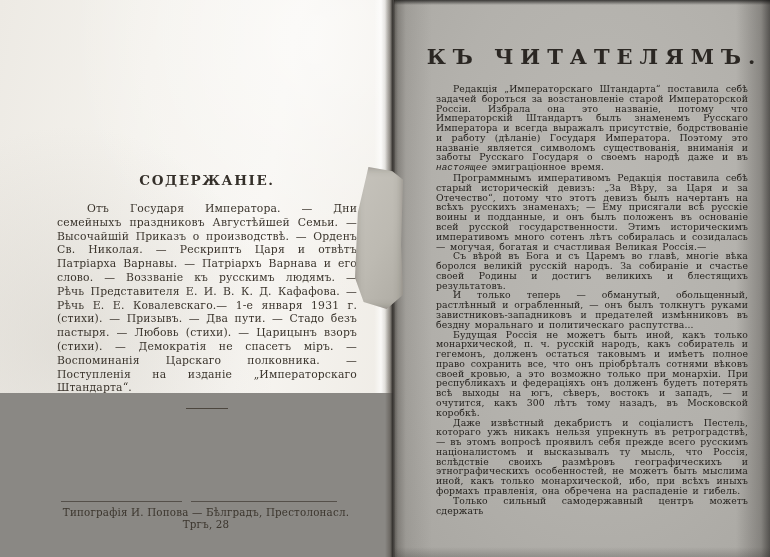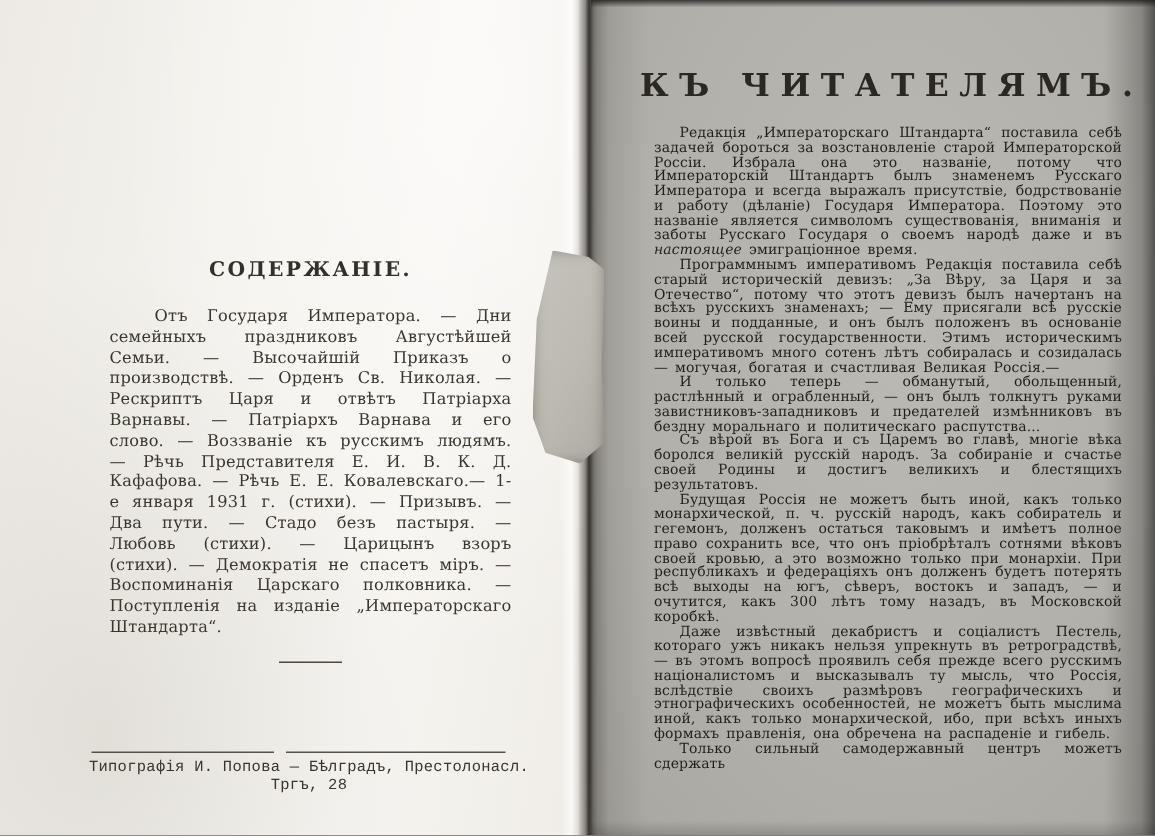--- a/index.html
+++ b/index.html
@@ -3,46 +3,46 @@
 <meta charset="utf-8">
 <style>
   html,body{margin:0;padding:0;background:#777572;}
   .scan{
     position:relative;width:770px;height:557px;overflow:hidden;
     font-family:"DejaVu Serif","Liberation Serif",serif;
     background:#8a8884;
   }
   
   .left-page{
-    position:absolute;left:0;top:0;width:394px;height:557px;z-index:1;
+    position:absolute;left:0;top:0;width:394px;height:393px;z-index:1;
     background:
       radial-gradient(ellipse at 18% 88%, rgba(180,175,166,0.28) 0%, rgba(0,0,0,0) 45%),
       radial-gradient(ellipse at 80% 10%, rgba(255,255,255,0.55) 0%, rgba(0,0,0,0) 55%),
       linear-gradient(100deg,#edeae4 0%,#f4f2ed 35%,#f7f5f1 65%,#efece6 100%);
   }
   .left-page::after{
     content:"";position:absolute;right:0;top:0;width:20px;height:100%;
     background:linear-gradient(90deg,rgba(0,0,0,0) 0%,rgba(255,255,255,0.65) 35%,rgba(95,90,82,0.30) 80%,rgba(45,42,38,0.55) 100%);
   }
   .left-inner{position:absolute;left:57px;top:172px;width:300px;color:#3b352d;}
   .contents-heading{
     margin:0 0 14px 0;text-align:center;font-size:13.5px;font-weight:700;
     letter-spacing:1.6px;color:#35302a;
   }
   .contents{
-    margin:16px;font-size:10.8px;line-height:13.8px;text-align:justify;
+    margin:0;font-size:10.8px;line-height:13.8px;text-align:justify;
     text-indent:30px;word-spacing:2.6px;letter-spacing:0.15px;
   }
   .short-rule{width:42px;height:1px;background:#4c463e;margin:13px auto 0 auto;}
   .imprint-block{position:absolute;left:57px;top:501px;width:298px;}
   .imprint-rule{
     height:1px;margin:0 18px 4px 4px;
     background:linear-gradient(90deg,#55504a 0%,#55504a 44%,rgba(0,0,0,0) 44%,rgba(0,0,0,0) 47%,#55504a 47%,#55504a 100%);
   }
-  .imprint{margin:0;text-align:center;font-size:10.3px;letter-spacing:0.2px;color:#3b352d;font-family:Liberation Mono, monospace;}
+  .imprint{margin:0;text-align:center;font-size:10.3px;letter-spacing:0.2px;color:#3b352d;}
   
   .gutter{
     position:absolute;left:385px;top:0;width:13px;height:557px;z-index:2;
     background:linear-gradient(90deg,rgba(0,0,0,0) 0%,rgba(70,64,57,0.45) 40%,rgba(25,22,19,0.78) 60%,rgba(60,57,53,0.25) 80%,rgba(0,0,0,0) 100%);
   }
   .tape{
     position:absolute;left:355px;top:167px;width:48px;height:142px;z-index:3;
     background:linear-gradient(120deg,#c6c3bc 0%,#bdbab2 55%,#aeaba3 100%);
     clip-path:polygon(28% 0%,78% 3%,100% 9%,96% 55%,100% 90%,66% 100%,18% 95%,0% 78%,6% 32%);
     box-shadow:inset 0 0 9px rgba(85,79,71,0.55);
@@ -61,21 +61,21 @@
     margin:0;padding-top:44px;text-align:center;
     font-size:21px;font-weight:700;letter-spacing:7px;color:#2b2723;padding-left:25px;
   }
   .body-text{
     position:absolute;left:42px;top:84px;width:312px;
     font-size:9.3px;line-height:9.78px;text-align:justify;
     word-spacing:1.6px;letter-spacing:0.1px;color:#221f1b;
   }
   .body-text p{margin:0;text-indent:17px;}
   .b{font-weight:400;}
-  .i{font-style:italic;}
+  .i{font-style:italic;font-family:Liberation Mono, monospace;}
 </style>
 </head>
 <body>
 
 <div class="scan">
 
   <div class="left-page">
     <div class="left-inner">
       <h2 class="contents-heading">СОДЕРЖАНІЕ.</h2>
       <p class="contents">Отъ Государя Императора. — Дни семейныхъ праздниковъ Августѣйшей Семьи. — Высочайшій Приказъ о производствѣ. — Орденъ Св. Николая. — Рескриптъ Царя и отвѣтъ Патріарха Варнавы. — Патріархъ Варнава и его слово. — Воззваніе къ русскимъ людямъ. — Рѣчь Представителя Е. И. В. К. Д. Кафафова. — Рѣчь Е. Е. Ковалевскаго.— 1-е января 1931 г. (стихи). — Призывъ. — Два пути. — Стадо безъ пастыря. — Любовь (стихи). — Царицынъ взоръ (стихи). — Демократія не спасетъ міръ. — Воспоминанія Царскаго полковника. — Поступленія на изданіе „Императорскаго Штандарта“.</p>
@@ -88,21 +88,21 @@
   </div>
 
   <div class="gutter"></div>
   <div class="tape"></div>
 
   <div class="right-page">
     <h1 class="page-title">КЪ ЧИТАТЕЛЯМЪ.</h1>
     <div class="body-text">
         <p><span>Редакція „Императорскаго Штандарта“ поставила себѣ задачей бороться за возстановленіе старой Императорской Россіи. Избрала она это названіе, потому что Императорскій Штандартъ былъ знаменемъ Русскаго Императора и всегда выражалъ присутствіе, бодрствованіе и работу (дѣланіе) Государя Императора. Поэтому это названіе является символомъ </span><span class="b">существованія</span><span>, вниманія и заботы Русскаго Государя о своемъ народѣ даже и въ </span><span class="i">настоящее</span><span> эмиграціонное время.</span></p>
         <p><span>Программнымъ императивомъ Редакція поставила себѣ старый историческій девизъ: </span><span class="b">„За Вѣру, за Царя и за Отечество“</span><span>, потому что этотъ девизъ былъ начертанъ на всѣхъ русскихъ знаменахъ; — Ему присягали всѣ русскіе воины и подданные, и онъ былъ положенъ въ основаніе всей русской государственности. Этимъ историческимъ императивомъ много сотенъ лѣтъ собиралась и созидалась — могучая, богатая и счастливая Великая Россія.—</span></p>
+        <p><span>Съ вѣрой въ Бога и съ Царемъ во главѣ, многіе вѣка боролся великій русскій народъ. За собираніе и счастье своей Родины и достигъ великихъ и блестящихъ результатовъ.</span></p>
         <p><span>И только теперь — обманутый, обольщенный, растлѣнный и ограбленный, — онъ былъ толкнутъ руками завистниковъ-западниковъ и предателей измѣнниковъ въ бездну моральнаго и политическаго распутства...</span></p>
-        <p><span>Съ вѣрой въ Бога и съ Царемъ во главѣ, многіе вѣка боролся великій русскій народъ. За собираніе и счастье своей Родины и достигъ великихъ и блестящихъ результатовъ.</span></p>
         <p><span>Будущая Россія не можетъ быть иной, какъ только монархической, п. ч. русскій народъ, какъ собиратель и гегемонъ, долженъ остаться таковымъ и имѣетъ полное право сохранить все, что онъ пріобрѣталъ сотнями вѣковъ своей кровью, а это возможно только при монархіи. При республикахъ и федераціяхъ онъ долженъ будетъ потерять всѣ выходы на югъ, сѣверъ, востокъ и западъ, — и очутится, какъ 300 лѣтъ тому назадъ, въ Московской коробкѣ.</span></p>
         <p><span>Даже извѣстный декабристъ и соціалистъ Пестель, котораго ужъ никакъ нельзя упрекнуть въ ретроградствѣ, — въ этомъ вопросѣ проявилъ себя прежде всего русскимъ націоналистомъ и высказывалъ ту мысль, что Россія, вслѣдствіе своихъ размѣровъ географическихъ и этнографическихъ особенностей, не можетъ быть мыслима иной, какъ только монархической, ибо, при всѣхъ иныхъ формахъ правленія, она обречена на распаденіе и гибель.</span></p>
         <p><span>Только сильный самодержавный центръ можетъ сдержать</span></p>
       </div>
   </div>
 
 </div>
 
 </body></html>

